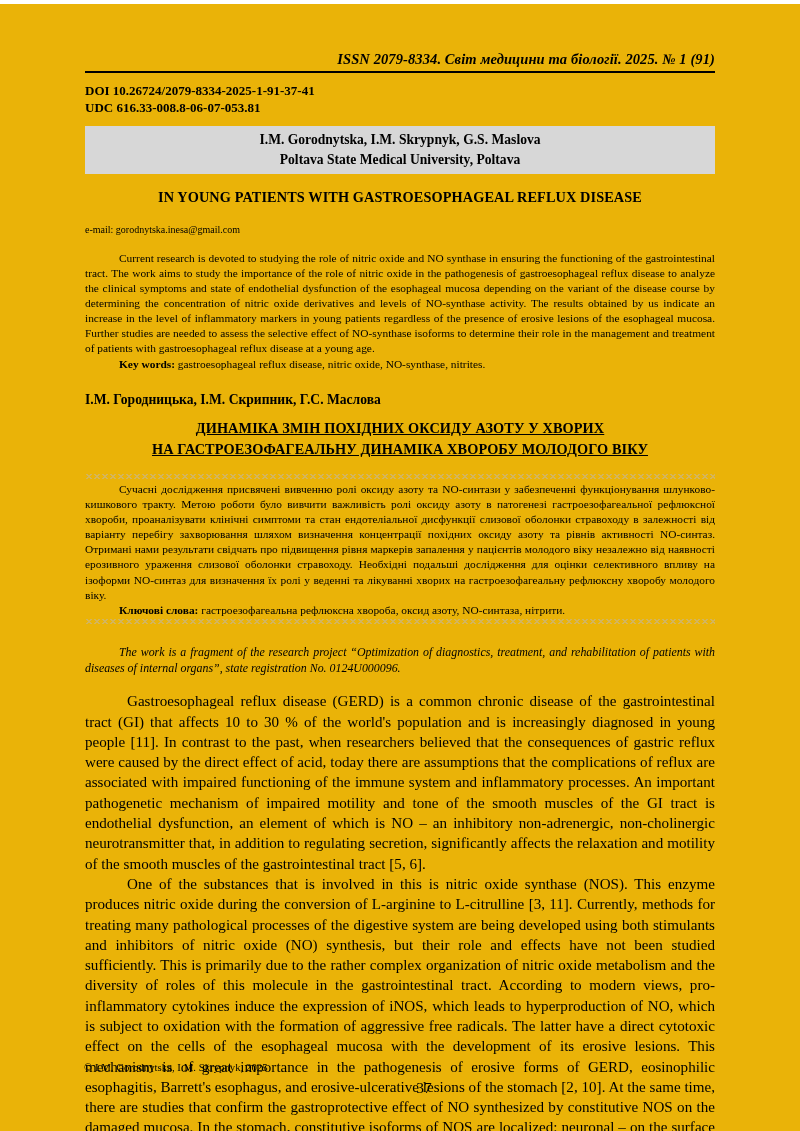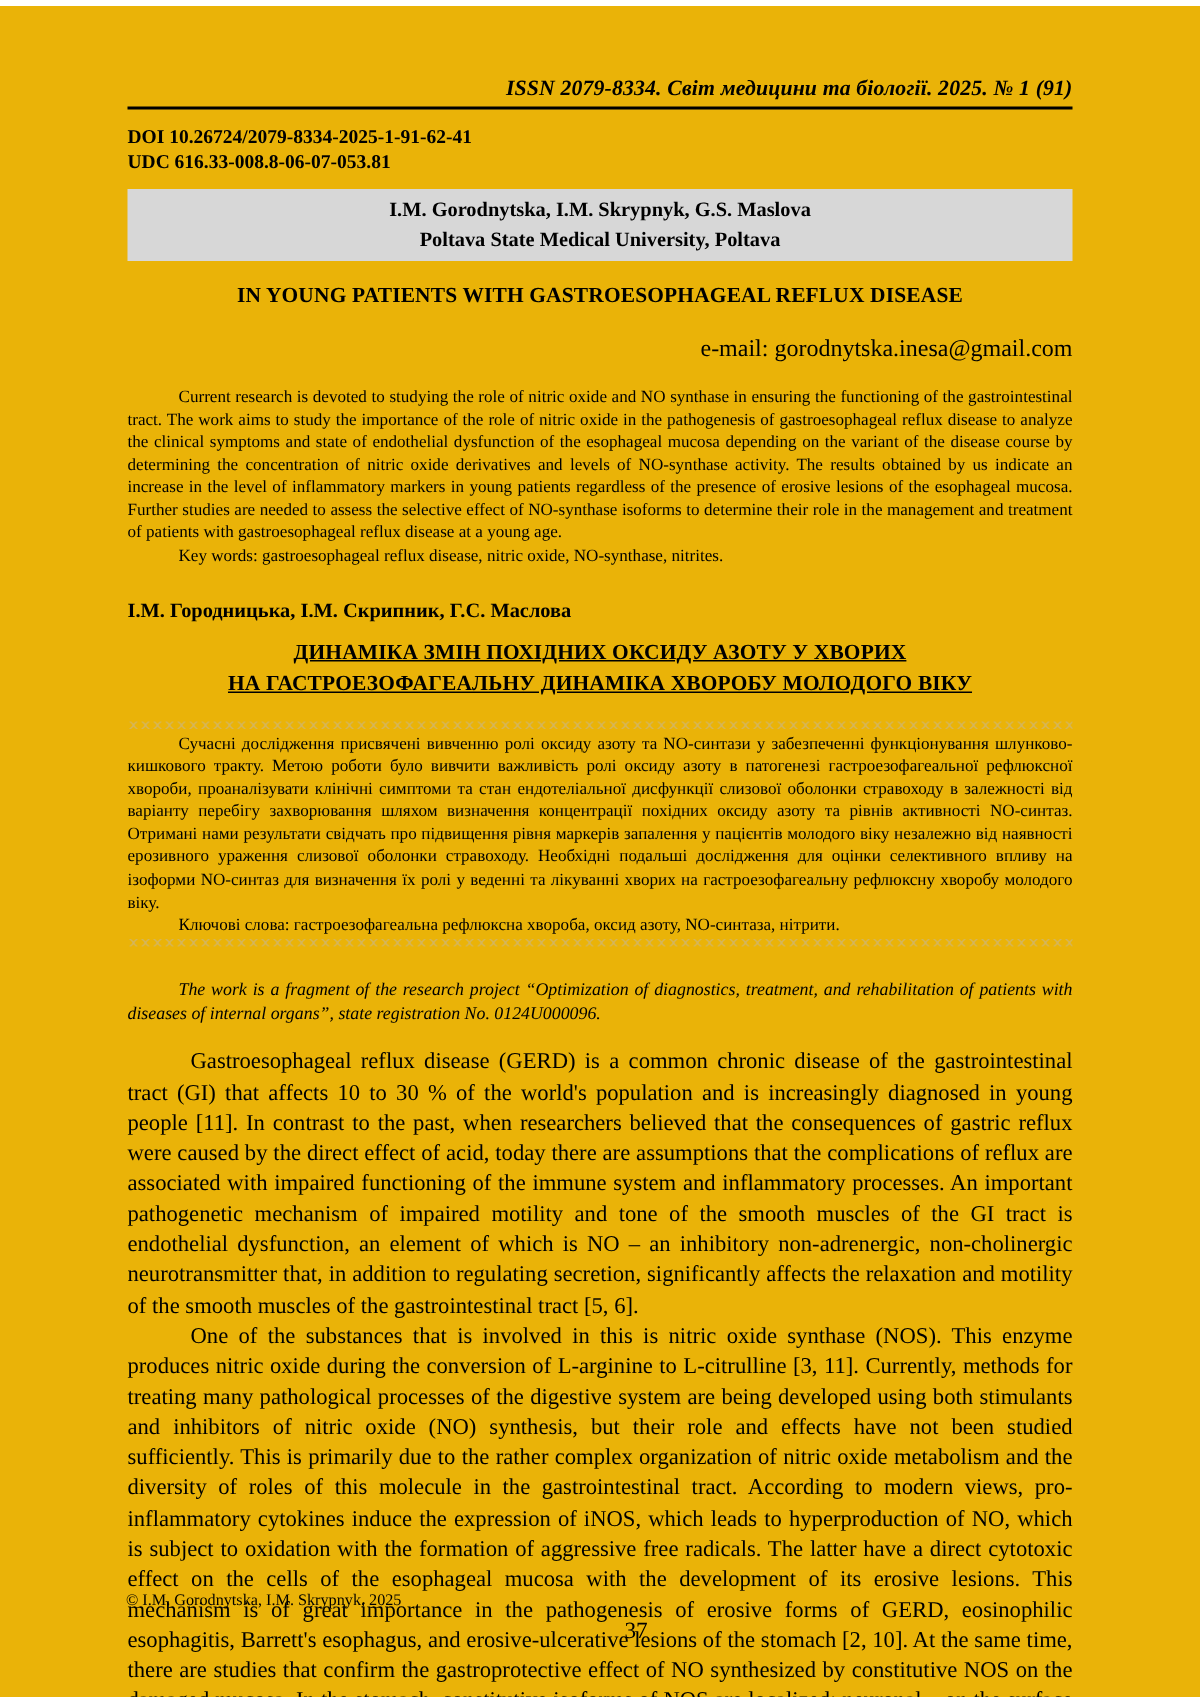--- a/index.html
+++ b/index.html
@@ -64,42 +64,41 @@
     text-align: center;
     font-weight: bold;
     font-size: 14.3px;
     line-height: 1.45;
     margin-top: 13px;
     letter-spacing: 0.1px;
   }
 
   
   .email {
-    text-align: right;
-    font-size: 16px;
+    font-size: 10px;
     margin-top: 16px;
   }
 
   
   .abstract {
     font-size: 11.4px;
     line-height: 1.33;
     text-align: justify;
     text-indent: 34px;
     margin-top: 16px;
   }
   .abstract p {
     margin: 0;
     text-align: justify;
   }
   .keywords {
     text-indent: 34px;
     margin-top: 0;
   }
-  .keywords b { font-weight: normal; }
+  .keywords b { font-weight: bold; }
 
   
   .wavy {
     height: 5px;
     width: 100%;
     opacity: 0.45;
     background-repeat: repeat-x;
     background-size: 8px 5px;
     background-image:
       linear-gradient(45deg, transparent 45%, #b9b9c6 45%, #b9b9c6 55%, transparent 55%),
@@ -171,21 +170,21 @@
 <body>
 
 <div class="page">
 
   <div class="content">
 
     <div class="runhead">ISSN 2079-8334. Світ медицини та біології. 2025. № 1 (91)</div>
     <div class="runhead-rule"></div>
 
     <div class="idblock">
-      <div>DOI 10.26724/2079-8334-2025-1-91-62-41</div>
+      <div>DOI 10.26724/2079-8334-2025-1-91-37-41</div>
       <div>UDC 616.33-008.8-06-07-053.81</div>
     </div>
 
     <div class="authors-band">
       <div>I.M. Gorodnytska, I.M. Skrypnyk, G.S. Maslova</div>
       <div>Poltava State Medical University, Poltava</div>
     </div>
 
     <div class="title-en">
       <div>IN YOUNG PATIENTS WITH GASTROESOPHAGEAL REFLUX DISEASE</div>

